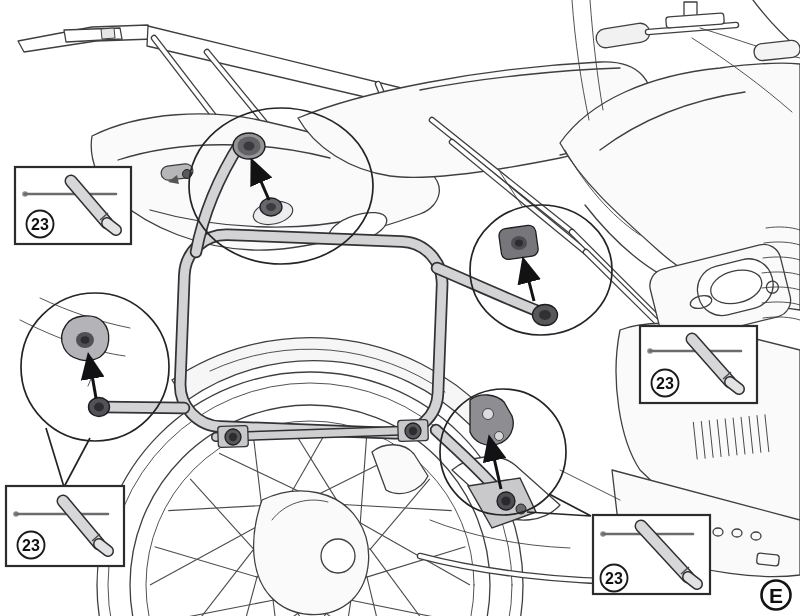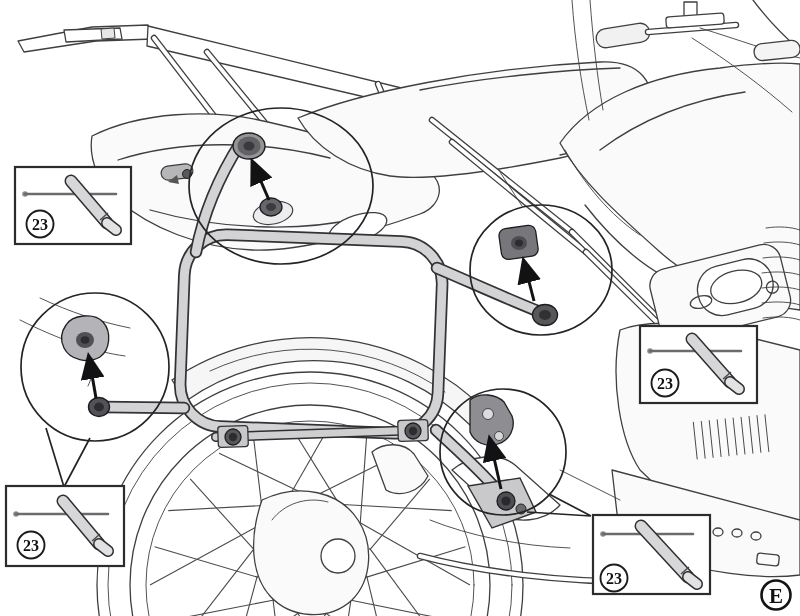--- a/index.html
+++ b/index.html
@@ -1,20 +1,20 @@
 <!DOCTYPE html>
 <html style="--line: #3f3f41; --rack: #d3d3d5; --dark: #58585c; --paper: #ffffff; --body: #fafafb;"><head>
 <meta charset="utf-8">
 <style>
   :root{
     --line:#3f3f41; --rack:#d3d3d5; --dark:#58585c; --paper:#ffffff; --body:#fafafb;
   }
   html,body{margin:0;padding:0;background:var(--paper);}
   #stage{width:800px;height:616px;position:relative;background:var(--paper);
-         font-family:Liberation Serif, serif;}
+         font-family:Liberation Sans, sans-serif;}
   svg{display:block}
   
   .ln{stroke:var(--line);stroke-width:1.3;fill:none;stroke-linecap:round;stroke-linejoin:round}
   .ln-thin{stroke:var(--line);stroke-width:0.9;fill:none;stroke-linecap:round}
   .fillw{fill:var(--body);stroke:var(--line);stroke-width:1.3;stroke-linejoin:round}
   .fillw2{fill:#ffffff;stroke:var(--line);stroke-width:1.3;stroke-linejoin:round}
   
   .bt-out{stroke:var(--line);stroke-width:6.5;fill:none;stroke-linecap:round}
   .bt-in{stroke:#ffffff;stroke-width:3.9;fill:none;stroke-linecap:round}
   

